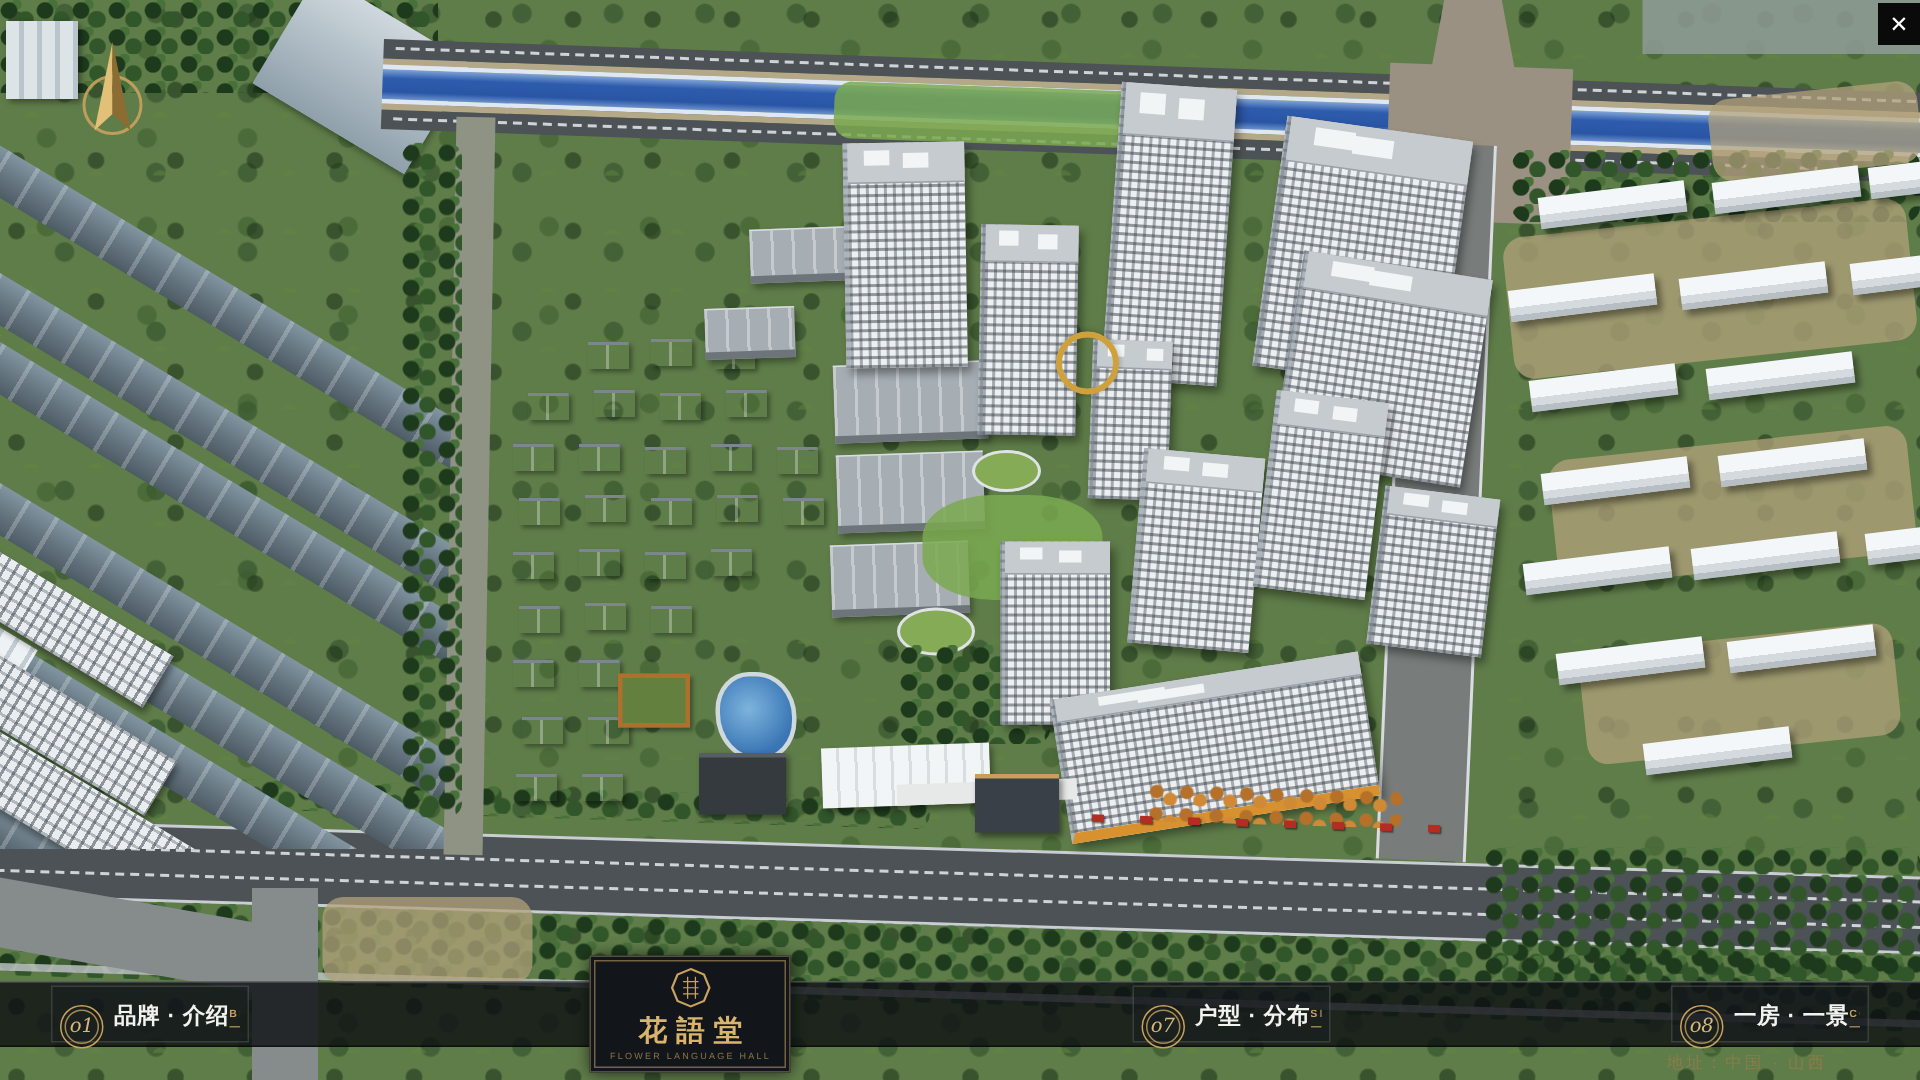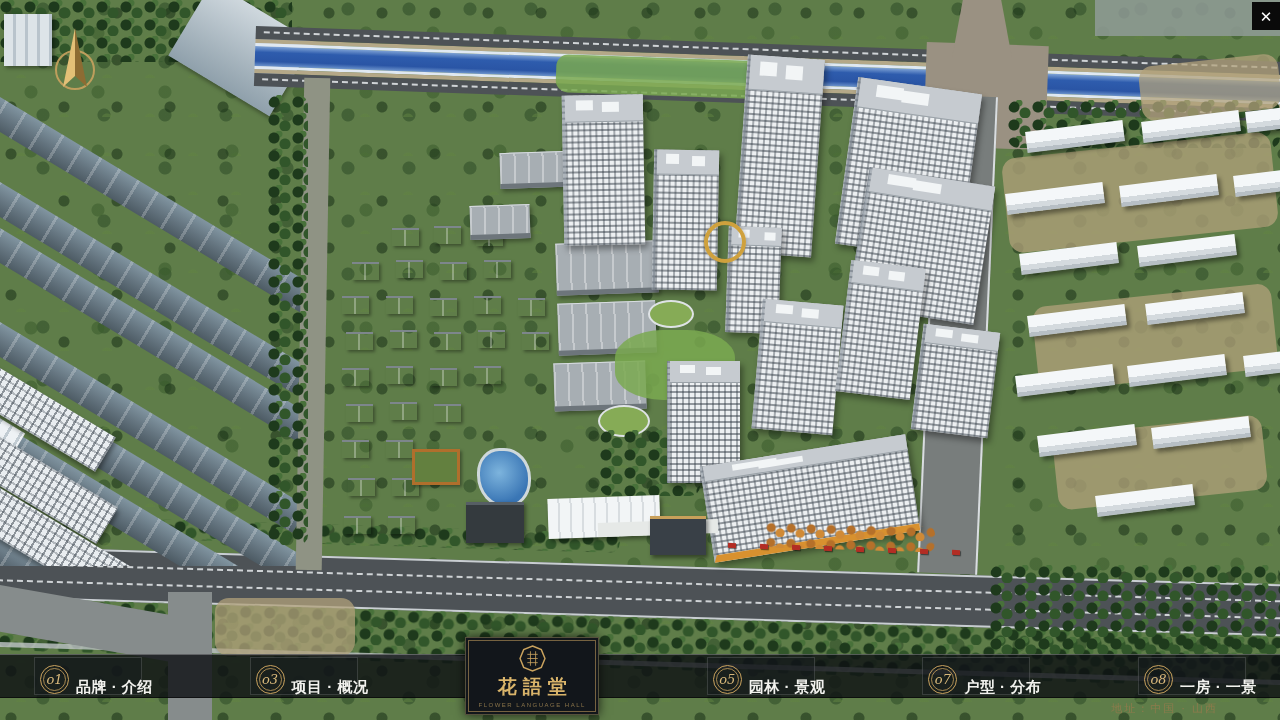--- a/index.html
+++ b/index.html
@@ -60,22 +60,22 @@
     box-shadow:3px 4px 4px rgba(0,0,0,.4);}
   .car{position:absolute;width:8px;height:5px;background:#b32d24;transform:rotate(2deg);
     box-shadow:1px 1px 1px rgba(0,0,0,.5);}
   
   .close-btn{position:absolute;top:2px;right:0;width:28px;height:28px;background:#0a0a0a;
     color:#fff;font-size:15px;line-height:28px;text-align:center;border:none;cursor:pointer;z-index:30;}
   .menubar{position:absolute;left:0;top:654px;width:1280px;height:44px;box-sizing:border-box;
     background:rgba(12,15,19,.8);border-top:1px solid rgba(255,255,255,.28);
     border-bottom:1px solid rgba(0,0,0,.55);display:flex;align-items:center;
     justify-content:space-between;padding:0 34px;z-index:20;}
-  .nav-item{height:38px;width:108px;box-sizing:border-box;display:flex;align-items:flex-end;gap:7px;
-    border:1px solid rgba(255,255,255,.14);background:rgba(22,27,32,.45);padding:0 5px;cursor:pointer;}
+  .nav-item{height:38px;width:132px;box-sizing:border-box;display:flex;align-items:flex-start;gap:7px;
+    border:1px solid rgba(255,255,255,.14);background:rgba(22,27,32,.45);padding:12px 5px;cursor:pointer;}
   .badge{flex:none;width:27px;height:27px;border-radius:50%;border:1px solid #c9a25e;position:relative;
     display:flex;align-items:center;justify-content:center;color:#d9b97b;
     font-family:"DejaVu Serif",serif;font-style:italic;font-size:13px;}
   .badge::before{content:"";position:absolute;inset:2px;border:1px solid rgba(201,162,94,.8);border-radius:50%;}
   .txt{display:flex;line-height:1;min-width:0;}
   .cn{color:#f2f2ee;font-size:15px;font-weight:bold;letter-spacing:.5px;white-space:nowrap;}
   .en{margin-top:3px;color:#c9a25e;font-size:7px;font-weight:bold;letter-spacing:1.6px;
     border-bottom:1px solid rgba(201,162,94,.75);padding-bottom:2px;white-space:nowrap;overflow:hidden;}
   .logo{flex:none;width:132px;height:76px;background:#12161b;border:1px solid #55503c;z-index:2;
     box-shadow:inset 0 0 0 2px #12161b,inset 0 0 0 3px rgba(201,162,94,.55),0 0 10px rgba(0,0,0,.7);
@@ -253,49 +253,31 @@
       <div class="badge">
           <span>o1</span>
         </div>
       <div class="txt">
           <span class="cn">品牌 · 介绍</span>
           <span class="en">BRAND SUPPORT</span>
         </div>
     </div>
 
 
-    <div class="nav-item">
-      <div class="badge">
-          <span>o3</span>
-        </div>
-      <div class="txt">
-          <span class="cn">项目 · 概况</span>
-          <span class="en">PROJECT SURVEY</span>
-        </div>
-    </div>
 
 
     <div class="logo">
       <svg width="27" height="27" viewBox="0 0 26 26">
         <polygon points="13,1 21.5,4.5 25,13 21.5,21.5 13,25 4.5,21.5 1,13 4.5,4.5" fill="none" stroke="#c9a25e" stroke-width="1.4"></polygon>
         <path d="M8 9h10 M8 13h10 M8 17h10 M11 6v14 M16 6v14" stroke="#c9a25e" stroke-width="0.8" fill="none"></path>
       </svg>
       <div class="logo-cn">花語堂</div>
       <div class="logo-en">FLOWER LANGUAGE HALL</div>
     </div>
 
-    <div class="nav-item">
-      <div class="badge">
-          <span>o5</span>
-        </div>
-      <div class="txt">
-          <span class="cn">园林 · 景观</span>
-          <span class="en">GARDEN STREET</span>
-        </div>
-    </div>
 
 
     <div class="nav-item">
       <div class="badge">
           <span>o7</span>
         </div>
       <div class="txt">
           <span class="cn">户型 · 分布</span>
           <span class="en">SHOW ROOM</span>
         </div>

